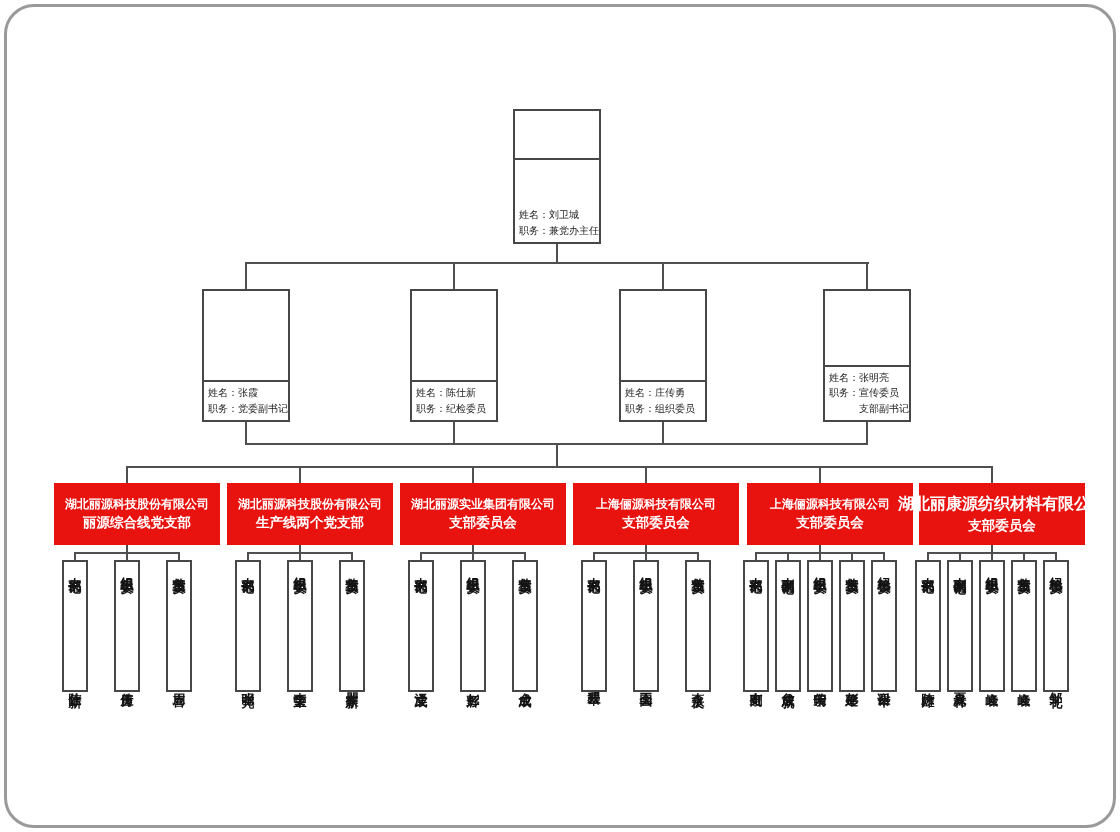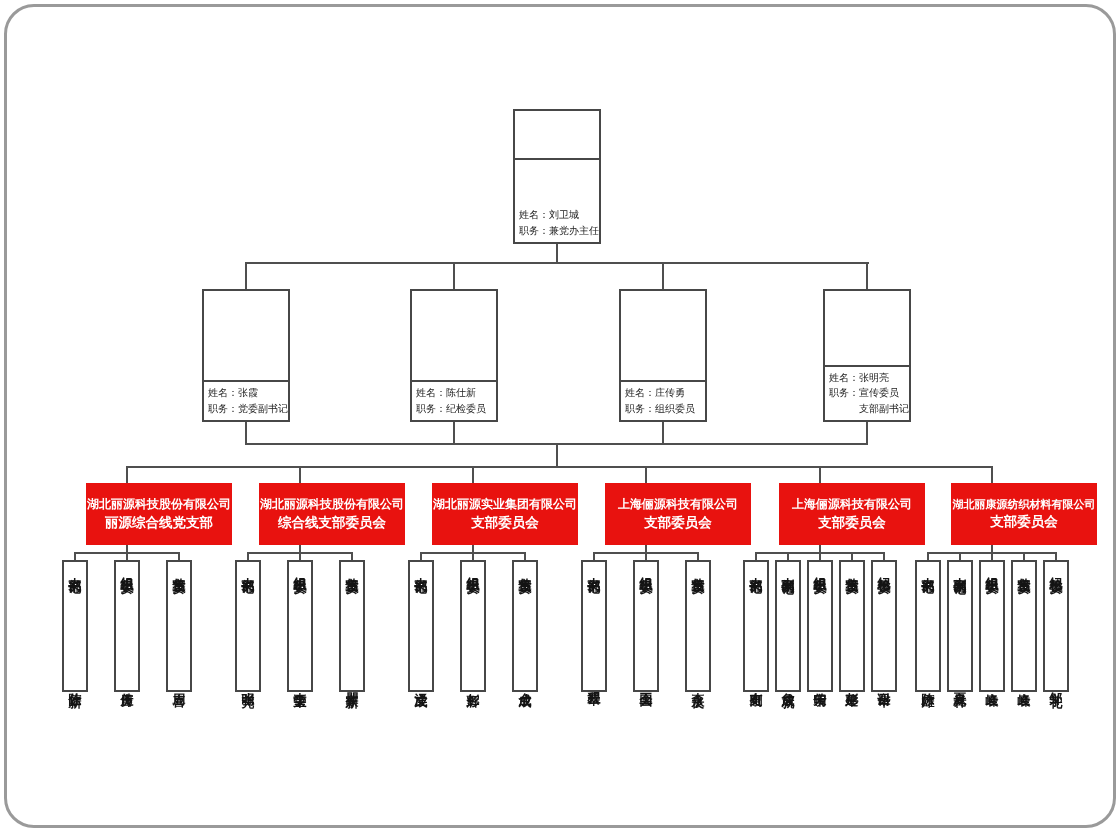--- a/index.html
+++ b/index.html
@@ -10,26 +10,26 @@
             border-radius:6px; display:flex; align-items:center; justify-content:center;
             color:#ffffff; font-weight:bold; font-size:31px; letter-spacing:2px; }
 
   .pbox { position:absolute; width:88px; background:#ffffff; border:2px solid #474747;
           box-sizing:border-box; display:flex; flex-direction:column; }
   .photo { flex:1 1 auto; border-bottom:2px solid #474747; }
   .pinfo { padding:3px 3px 4px 4px; font-size:10px; line-height:1.55; color:#222; }
   .pline { white-space:nowrap; }
   .pline.indent { padding-left:30px; }
 
-  .branch { position:absolute; top:483px; width:146px; height:62px; color:#ffffff;
+  .branch { position:absolute; top:483px; width:166px; height:62px; color:#ffffff;
             display:flex; flex-direction:column; align-items:center; justify-content:center;
-            text-align:center; font-weight:bold; line-height:1.5;margin-left:32px; }
+            text-align:center; font-weight:bold; line-height:1.5; }
   .branch .l1 { font-size:12px; white-space:nowrap; }
   .branch .l2 { font-size:13.5px; white-space:nowrap; }
-  .branch.b6 .l1 { font-size:11px; }
+  .branch.b6 .l1 { font-size:16px; }
 
   .vbox { position:absolute; top:560px; width:26px; height:132px; background:#ffffff;
           border:2px solid #474747; box-sizing:border-box; display:flex; flex-direction:column;
           align-items:center; justify-content:space-between; padding:5px 0; }
   .vtext { writing-mode:vertical-rl; text-orientation:upright; font-size:13px; font-weight:600;
            color:#141414; line-height:1; letter-spacing:1px; }
 
   .ln { position:absolute; background:#4f4f4f; }
 
   .footer { position:absolute; left:45px; top:702px; width:1030px; font-size:19px;
@@ -101,21 +101,21 @@
   <div class="ln" style="left:645px; top:466px; width:2px; height:17px;"></div>
   <div class="ln" style="left:819px; top:466px; width:2px; height:17px;"></div>
   <div class="ln" style="left:991px; top:466px; width:2px; height:17px;"></div>
 
   <div class="branch" style="left:54px;  background:#e8120f">
     <div class="l1">湖北丽源科技股份有限公司</div>
     <div class="l2">丽源综合线党支部</div>
   </div>
   <div class="branch" style="left:227px; background:#e8120f">
     <div class="l1">湖北丽源科技股份有限公司</div>
-    <div class="l2">综合线支部委员会</div>
+    <div class="l2">生产线两个党支部</div>
   </div>
   <div class="branch" style="left:400px; background:#e8120f">
     <div class="l1">湖北丽源实业集团有限公司</div>
     <div class="l2">支部委员会</div>
   </div>
   <div class="branch" style="left:573px; background:#e8120f">
     <div class="l1">上海俪源科技有限公司</div>
     <div class="l2">支部委员会</div>
   </div>
   <div class="branch" style="left:747px; background:#e8120f">

